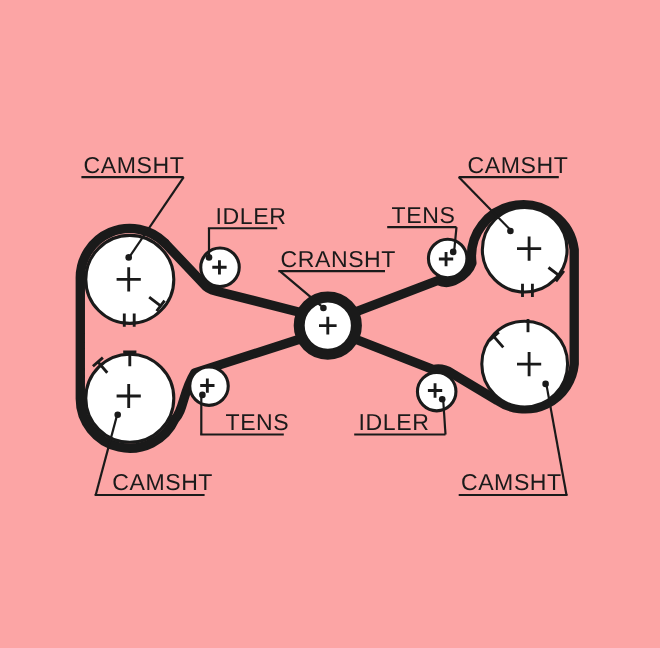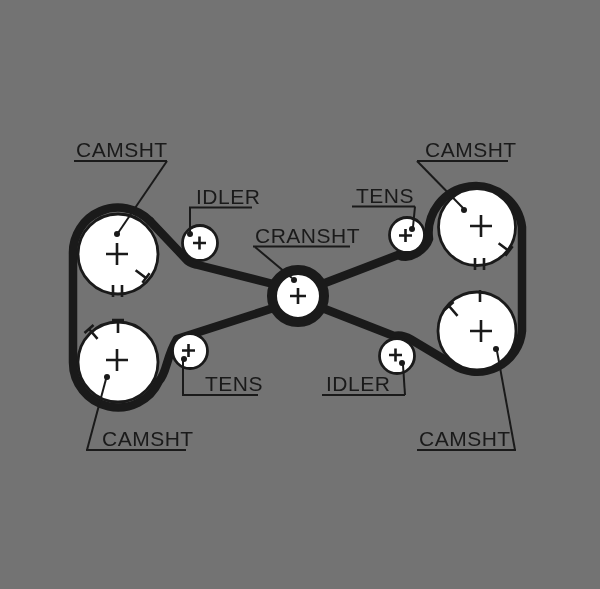--- a/index.html
+++ b/index.html
@@ -1,16 +1,16 @@
 <!DOCTYPE html>
 <html><head>
 <meta charset="utf-8">
 <style>
   html,body{margin:0;padding:0;background:#ffffff;}
-  .stage{position:relative;width:600px;height:589px;background:#737373;overflow:hidden;}
+  .stage{position:relative;width:600px;height:589px;background:#fca5a5;overflow:hidden;}
   svg{display:block;}
   .belt{fill:none;stroke:#1a1a1a;stroke-width:8.5;stroke-linecap:round;stroke-linejoin:round;}
   .crank-ring{fill:#ffffff;stroke:#1a1a1a;stroke-width:10;}
   .pulley{fill:#ffffff;stroke:#1a1a1a;stroke-width:2.8;}
   .mark{fill:none;stroke:#1a1a1a;stroke-width:2.6;stroke-linecap:butt;}
   .leader{fill:none;stroke:#1a1a1a;stroke-width:2;}
   .dot{fill:#1a1a1a;stroke:none;}
   .lbl{font-family:"Liberation Sans",sans-serif;font-size:21px;fill:#1a1a1a;letter-spacing:0.5px;}
 </style>
 </head>

